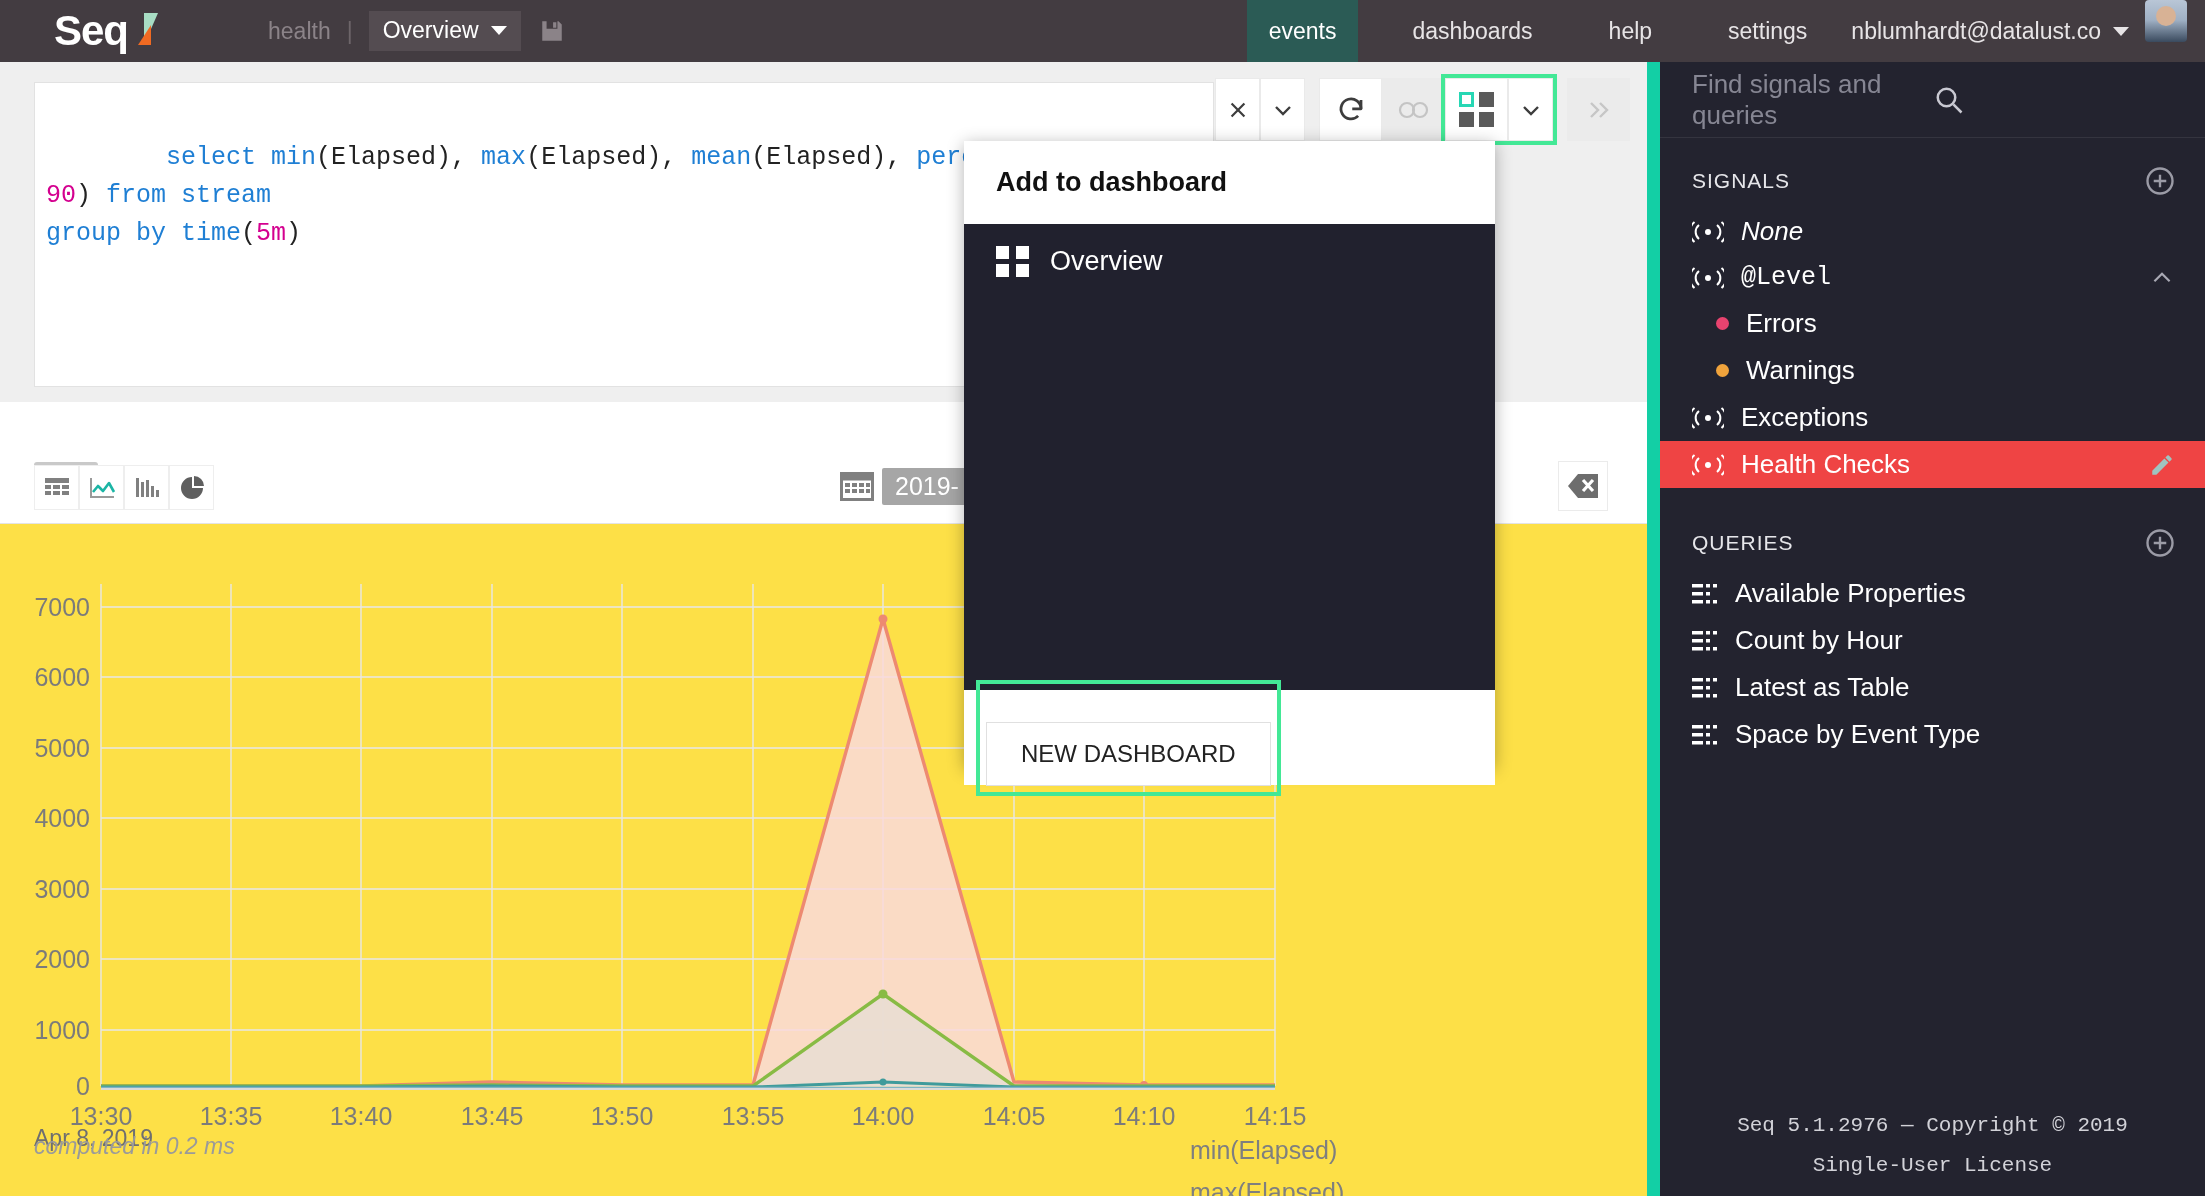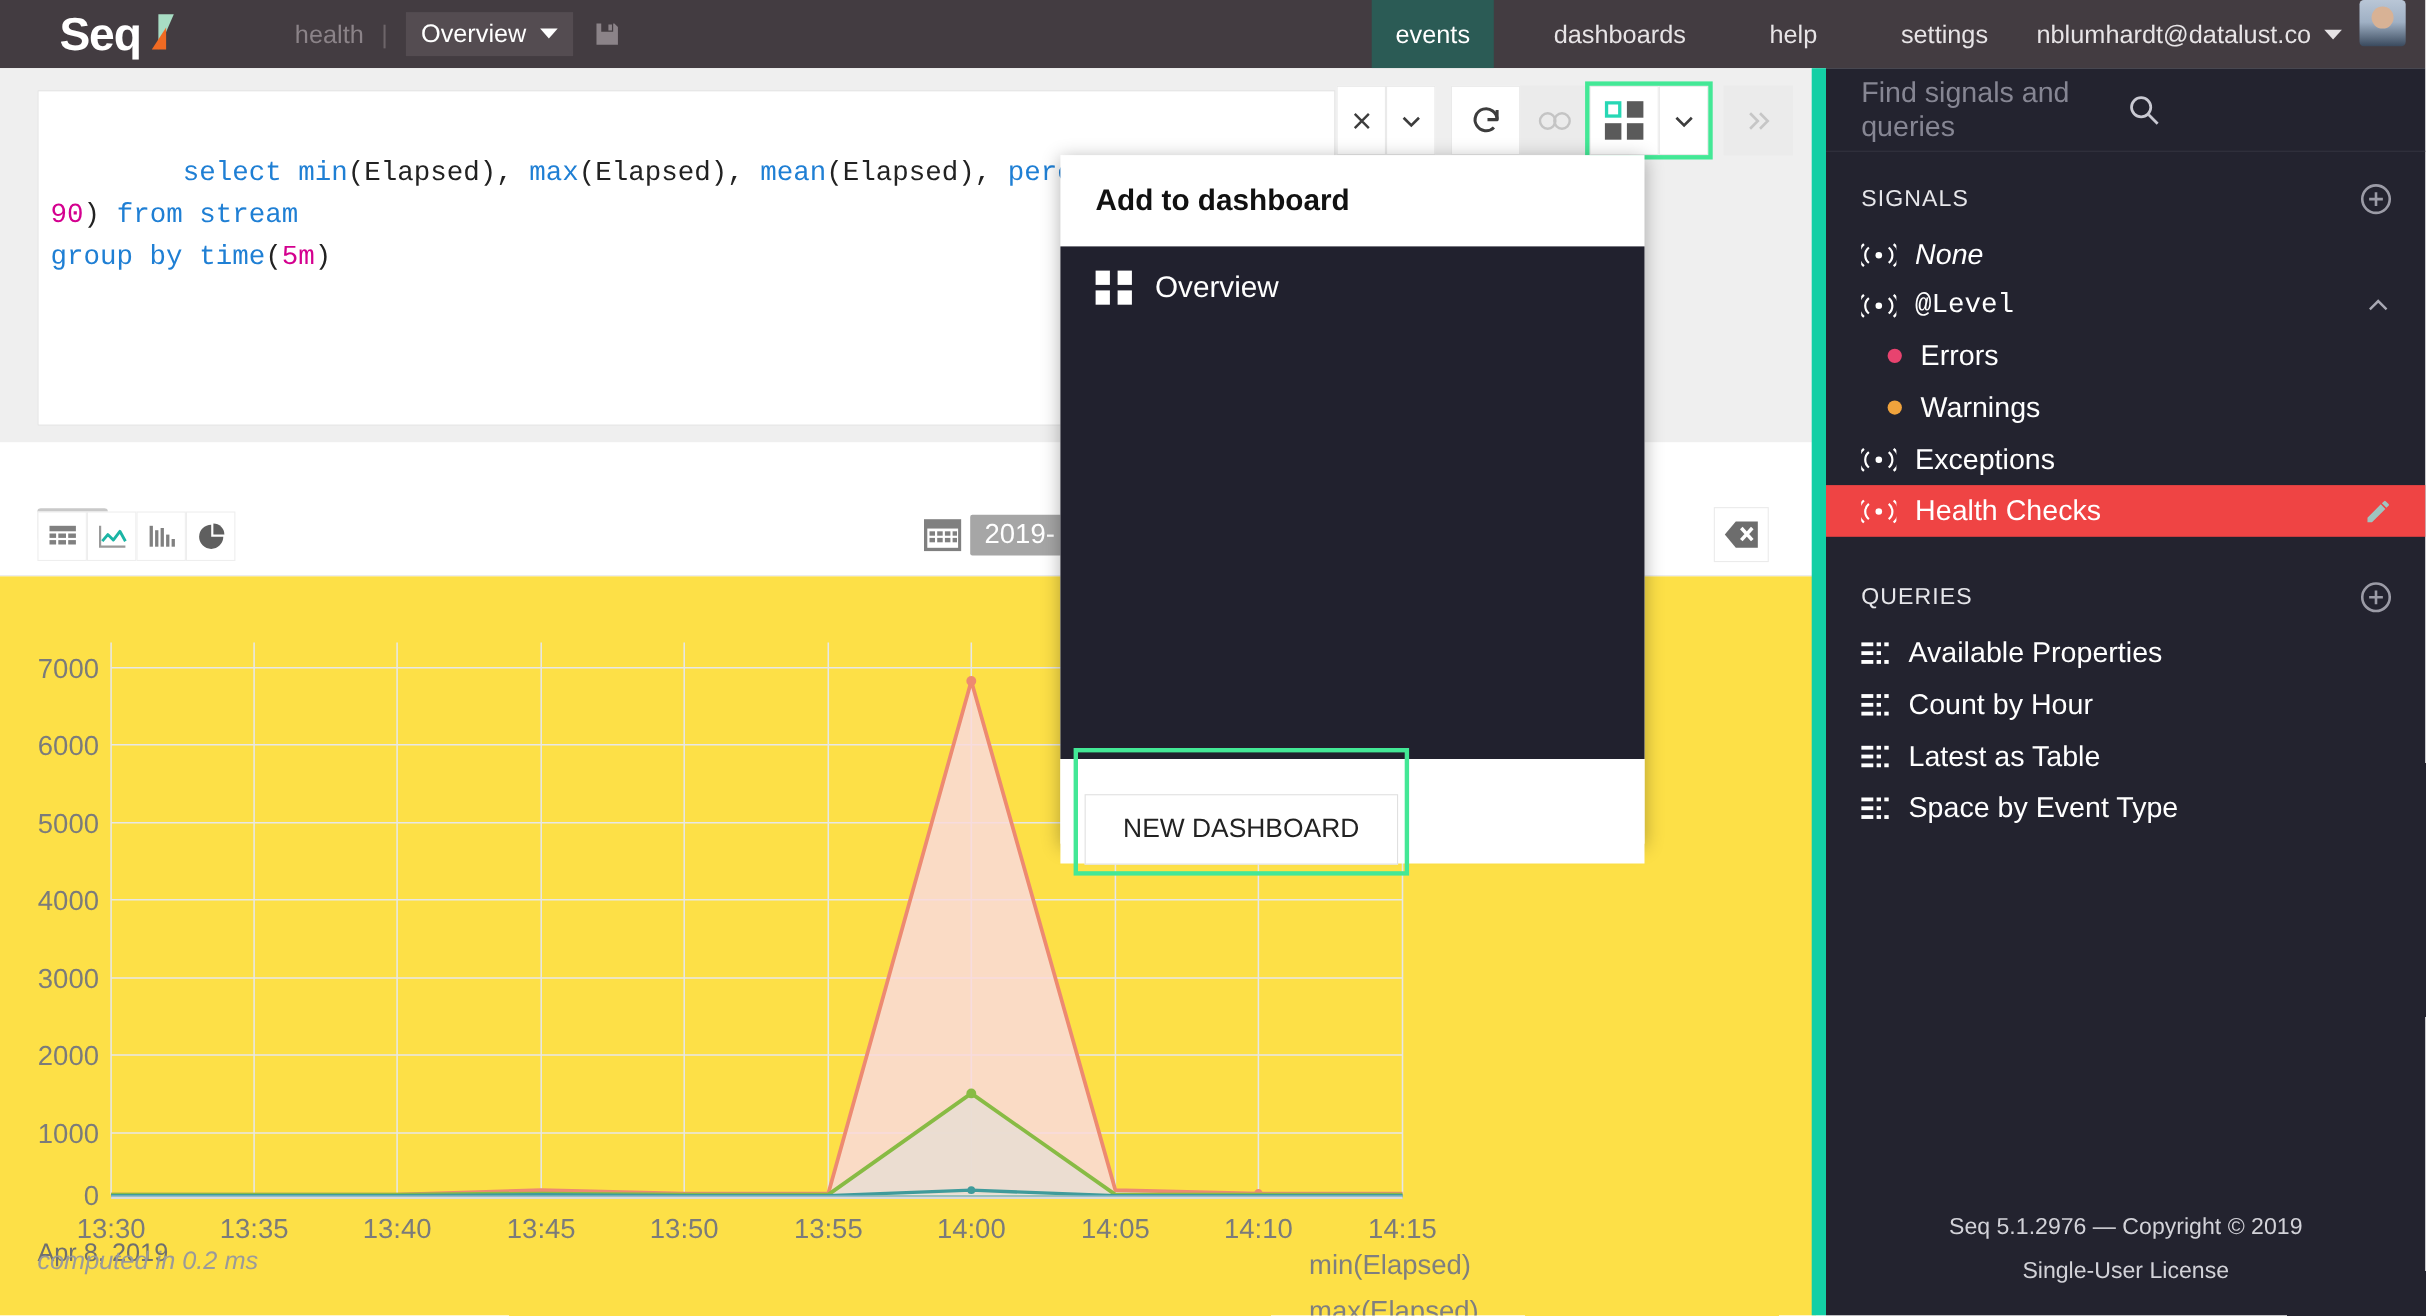--- a/index.html
+++ b/index.html
@@ -176,21 +176,21 @@
     font-size: 26px; cursor: pointer; min-height: 45px;
   }
   .sb-row.sel { background: #ef4444; }
   .sb-row .lbl { flex: 1; }
   .sb-row .lbl.it { font-style: italic; }
   .sb-row .lbl.mono { font-family: "Liberation Mono","DejaVu Sans Mono",monospace; font-size: 25px; }
   .sb-row.child { padding-left: 56px; }
   .dot { width: 13px; height: 13px; border-radius: 50%; display: inline-block; }
   .sb-foot {
     position: absolute; bottom: 0; left: 0; width: 545px; text-align: center;
-    color: #d2d2d8; font-size: 21px; padding-bottom: 20px; line-height: 40px;
+    color: #d2d2d8; font-size: 21px; padding-bottom: 10px; line-height: 40px; font-family: Liberation Mono, monospace;
   }
   svg { display: block; }
 </style>
 </head>
 <body>
 
 <div id="app">
 
   <div class="topnav">
     <div class="brand">

